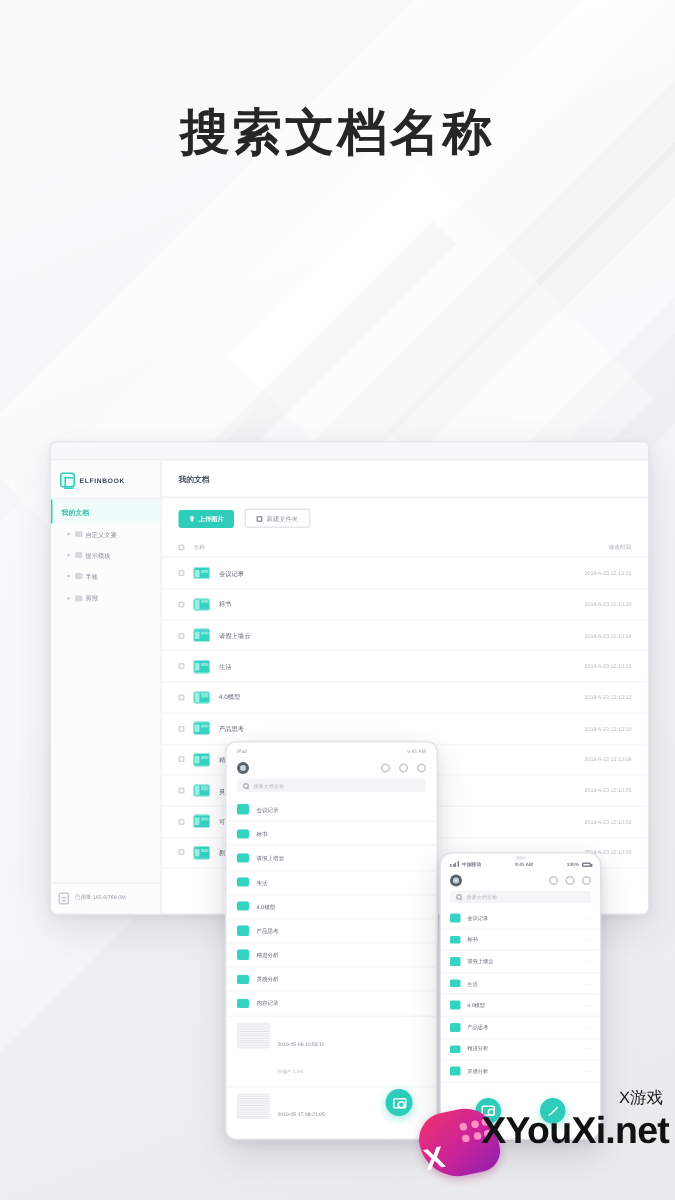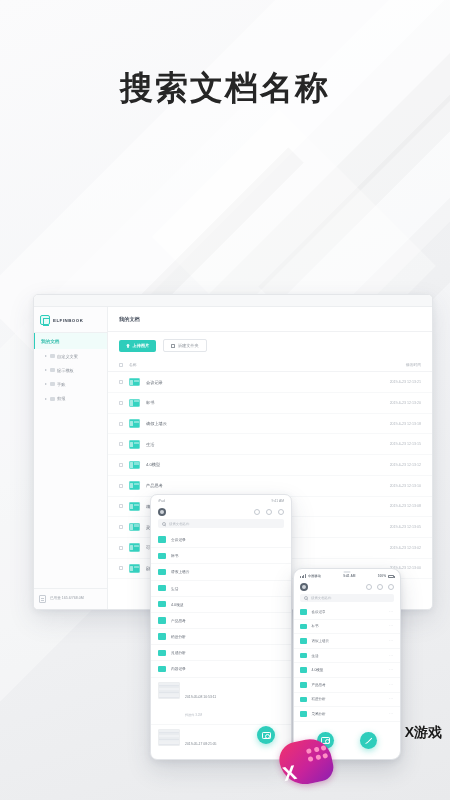--- a/index.html
+++ b/index.html
@@ -410,21 +410,21 @@
     transform: rotate(-12deg);
   }
   .wm-dots i { width: 5px; height: 5px; border-radius: 50%; background: #ff8fc4; display:block; }
   .wm-x {
     position: absolute; left: 7px; top: 30px;
     font-size: 20px; font-weight: 800; color: #fff;
     transform: rotate(-12deg);
   }
   .wm-cn {
     position: absolute; right: 6px; top: 6px;
-    font-size: 14px; font-weight: 700; color: #1a1a1a;
+    font-size: 11px; font-weight: 400; color: #1a1a1a;
   }
   .wm-net {
     position: absolute; right: 2px; top: 22px;
     font-size: 25px; font-weight: 800; color: #121212;
     letter-spacing: -.5px;
   }
 </style>
 </head>
 <body>
 
@@ -741,13 +741,14 @@
         <i></i>
         <i></i>
         <i></i>
         <i></i>
         <i></i>
         <i></i>
       </div>
     <div class="wm-x">X</div>
   </div>
   <div class="wm-cn">X游戏</div>
+  <div class="wm-net">XYouXi.net</div>
 </div>
 
 </body></html>

